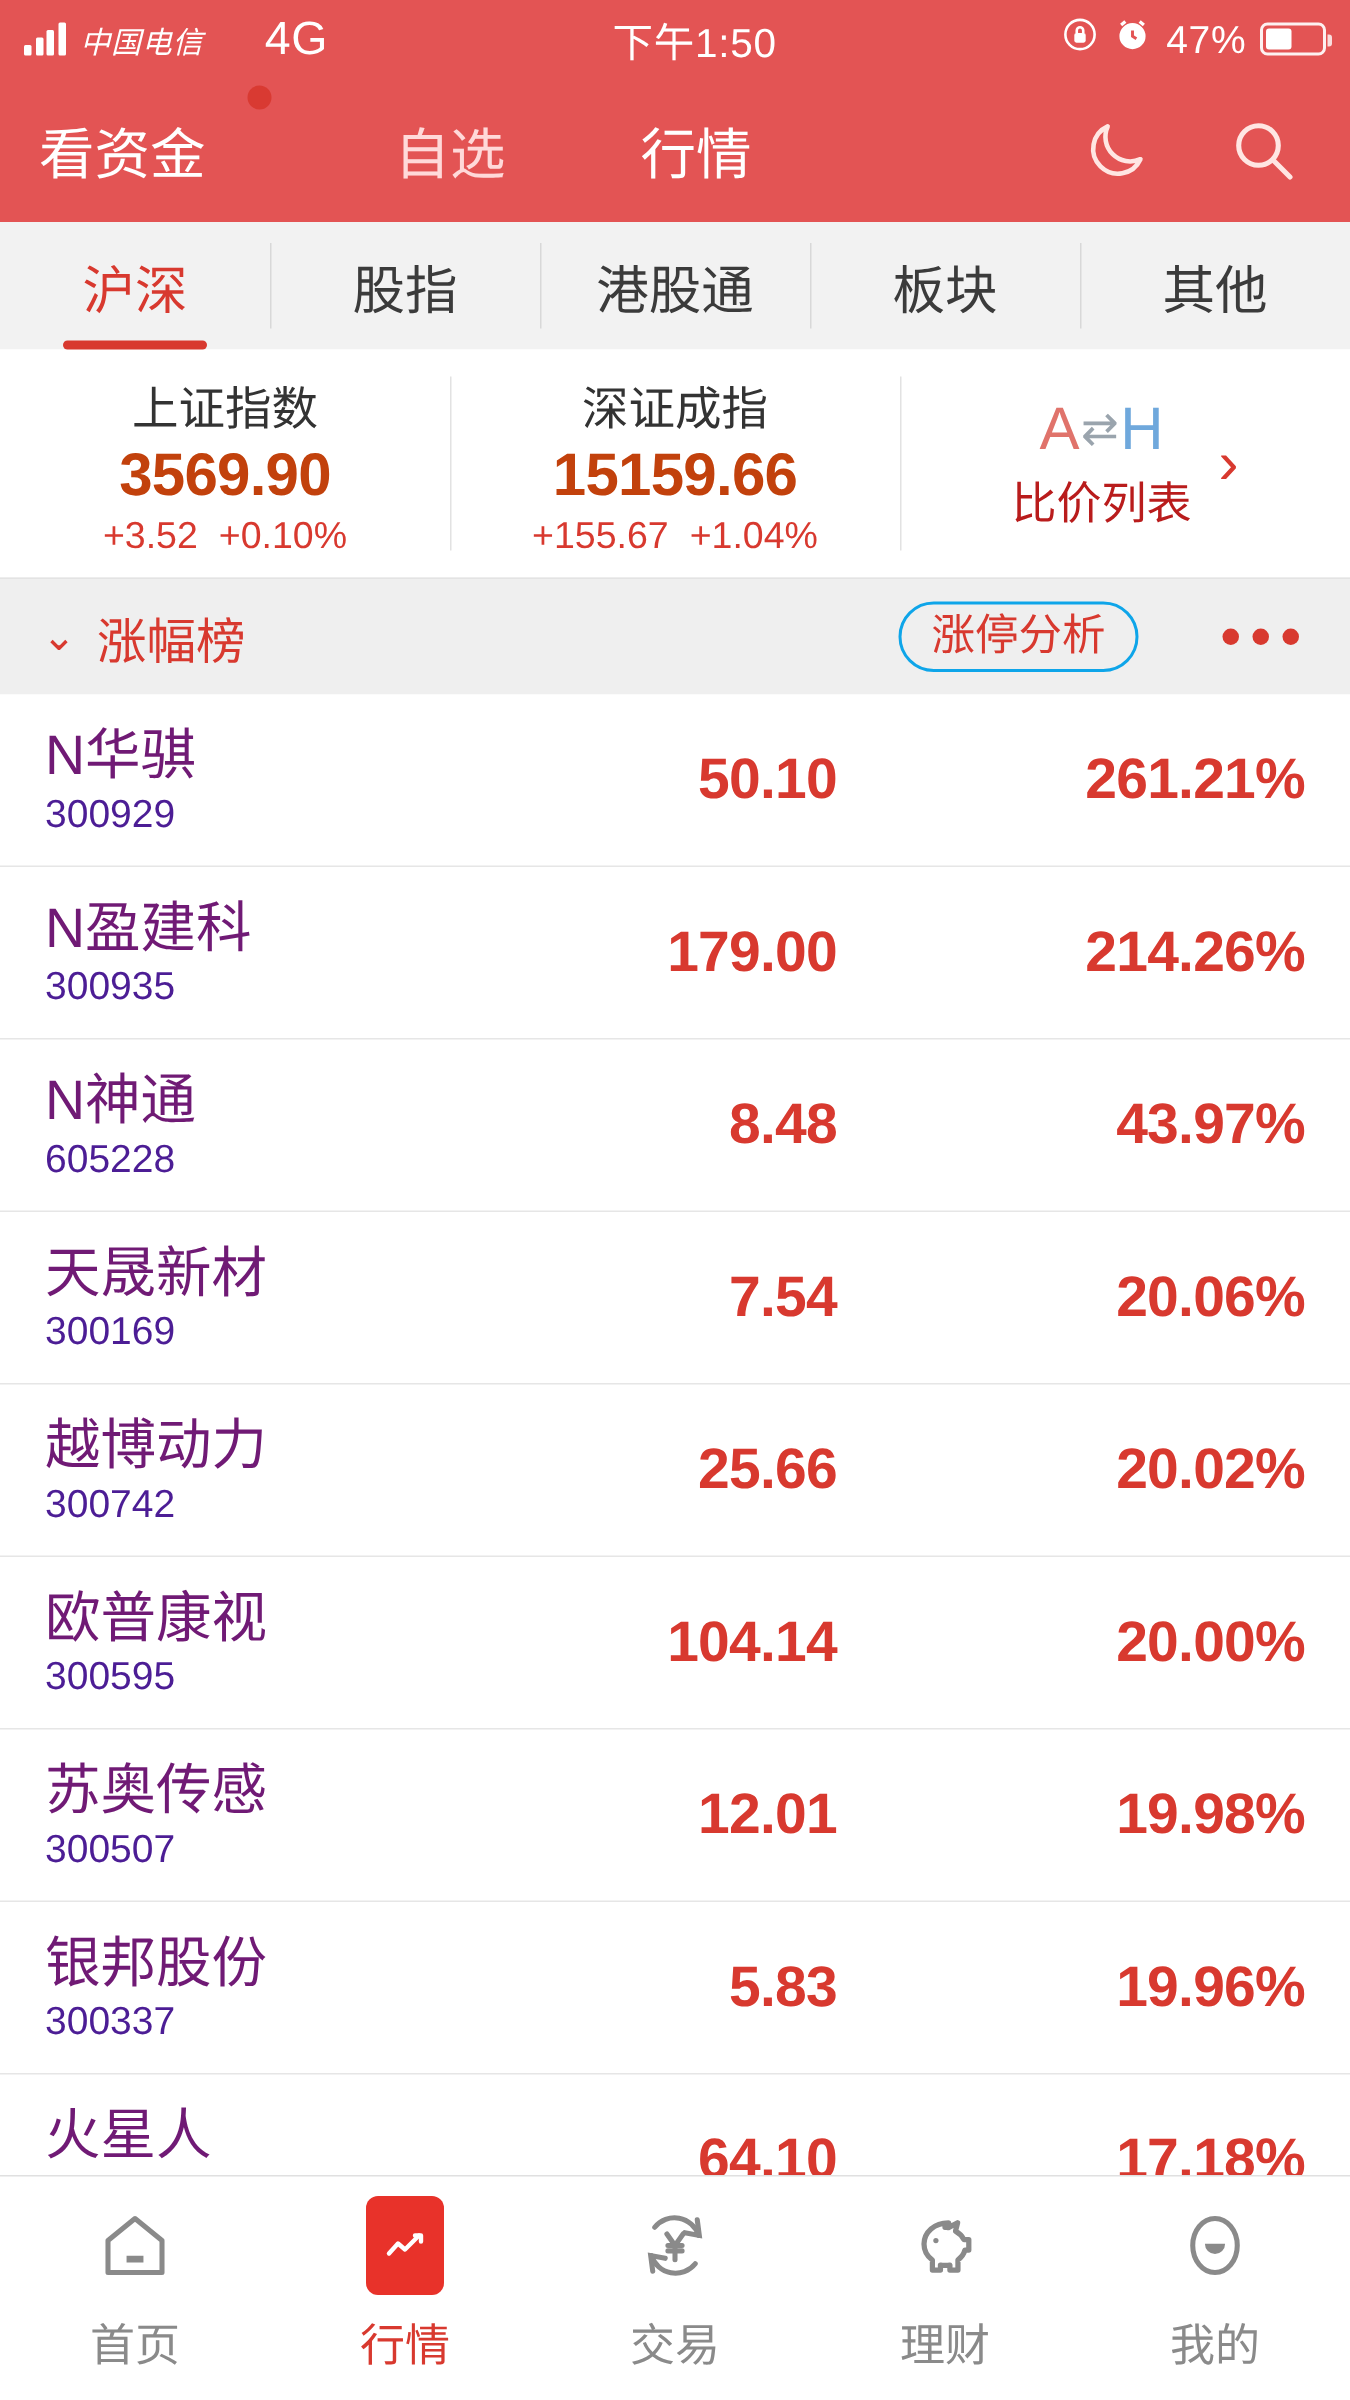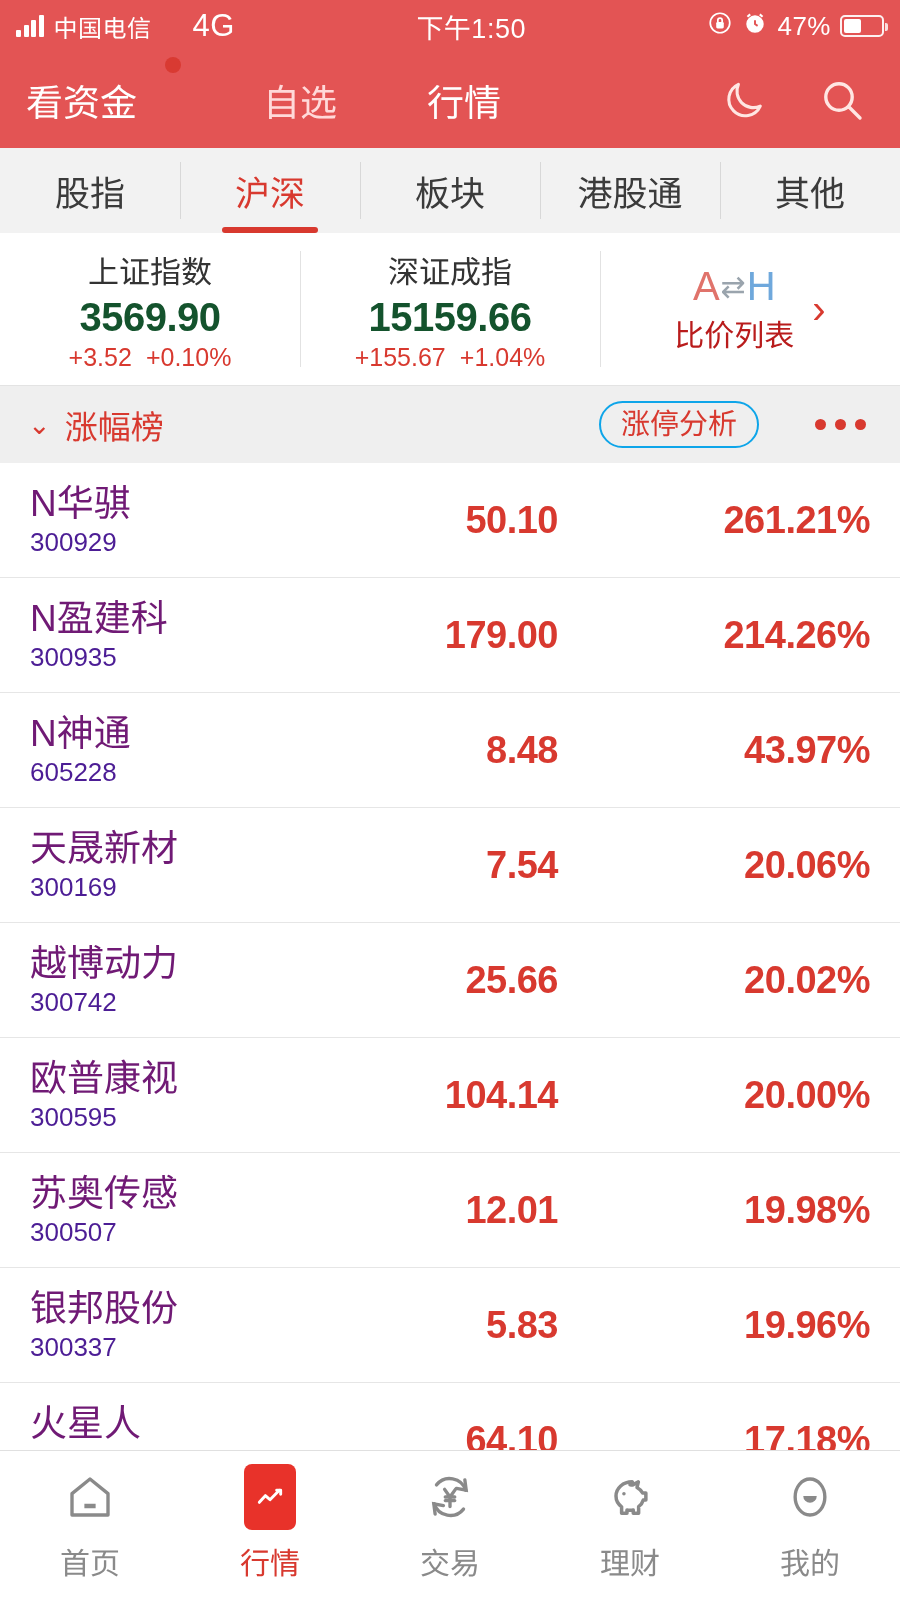--- a/index.html
+++ b/index.html
@@ -15,21 +15,21 @@
   
   .statusbar {
     height:52px; background:#E35454; color:#fff;
     display:flex; align-items:center; padding:0 16px;
     font-size:27px; letter-spacing:.5px; flex:0 0 52px;
   }
   .sb-left { display:flex; align-items:center; gap:10px; }
   .sb-center { flex:1; display:flex; justify-content:center; }
   .sb-time { font-size:27px; font-weight:400; }
   .sb-right { display:flex; align-items:center; gap:9px; }
-  .sb-carrier { font-size:24px; }
+  .sb-carrier { font-size:20px;font-style:italic; }
   .sb-net { font-size:31px;margin-left:31px; }
   .bars { display:flex; align-items:flex-end; gap:2.5px; height:22px; }
   .bars i { display:block; width:5px; background:#fff; border-radius:1px; }
   .bars i:nth-child(1){height:7px}
   .bars i:nth-child(2){height:12px}
   .bars i:nth-child(3){height:17px}
   .bars i:nth-child(4){height:22px}
   .sb-pct { font-size:26px; }
   .battery {
     width:44px; height:22px; border:2.5px solid rgba(255,255,255,.92);
@@ -79,21 +79,21 @@
   
   .indexrow { display:flex; background:#fff; height:152px; flex:0 0 152px; }
   .idx {
     flex:1; display:flex; flex-direction:column; align-items:center; justify-content:center;
     position:relative; gap:3px;
   }
   .idx + .idx::before, .ahcard::before{
     content:""; position:absolute; left:0; top:18px; bottom:18px; width:1px; background:#e2e2e2;
   }
   .idx-name { font-size:31px; color:#333; }
-  .idx-val { font-size:40px; color:#14532d; font-weight:bold; letter-spacing:-.5px; }
+  .idx-val { font-size:40px; color:#c2410c; font-weight:bold; letter-spacing:-.5px; }
   .idx-chg { font-size:25px; color:#D8392F; display:flex; gap:14px; }
   .ahcard {
     flex:1; display:flex; align-items:center; justify-content:center; position:relative; gap:18px;
   }
   .ah-inner { display:flex; flex-direction:column; align-items:center; gap:2px; }
   .ah-logo { font-size:40px; letter-spacing:0px; display:flex; align-items:center; }
   .ah-a { color:#E0736B; font-weight:300; }
   .ah-sym { color:#9aa4ad; font-size:30px; margin:0 1px; }
   .ah-h { color:#6FA8DC; font-weight:300; }
   .ah-label { font-size:30px; color:#b91c1c; }
@@ -210,32 +210,32 @@
       <span class="icon-btn">
         <svg width="48" height="48" viewBox="0 0 24 24" fill="none" stroke="#ffe6e3" stroke-width="1.7" stroke-linecap="round">
           <circle cx="10.5" cy="10.5" r="6.6"></circle>
             <path d="M15.5 15.5 21 21"></path>
         </svg>
       </span>
     </div>
   </div>
 
   <div class="tabs">
-    <div class="tab">
-      <span>股指</span>
-    </div>
     <div class="tab active">
       <span>沪深</span>
       <span class="underline"></span>
     </div>
     <div class="tab">
-      <span>板块</span>
+      <span>股指</span>
     </div>
     <div class="tab">
       <span>港股通</span>
+    </div>
+    <div class="tab">
+      <span>板块</span>
     </div>
     <div class="tab">
       <span>其他</span>
     </div>
   </div>
 
   <div class="indexrow">
     <div class="idx">
       <div class="idx-name">上证指数</div>
       <div class="idx-val">3569.90</div>

